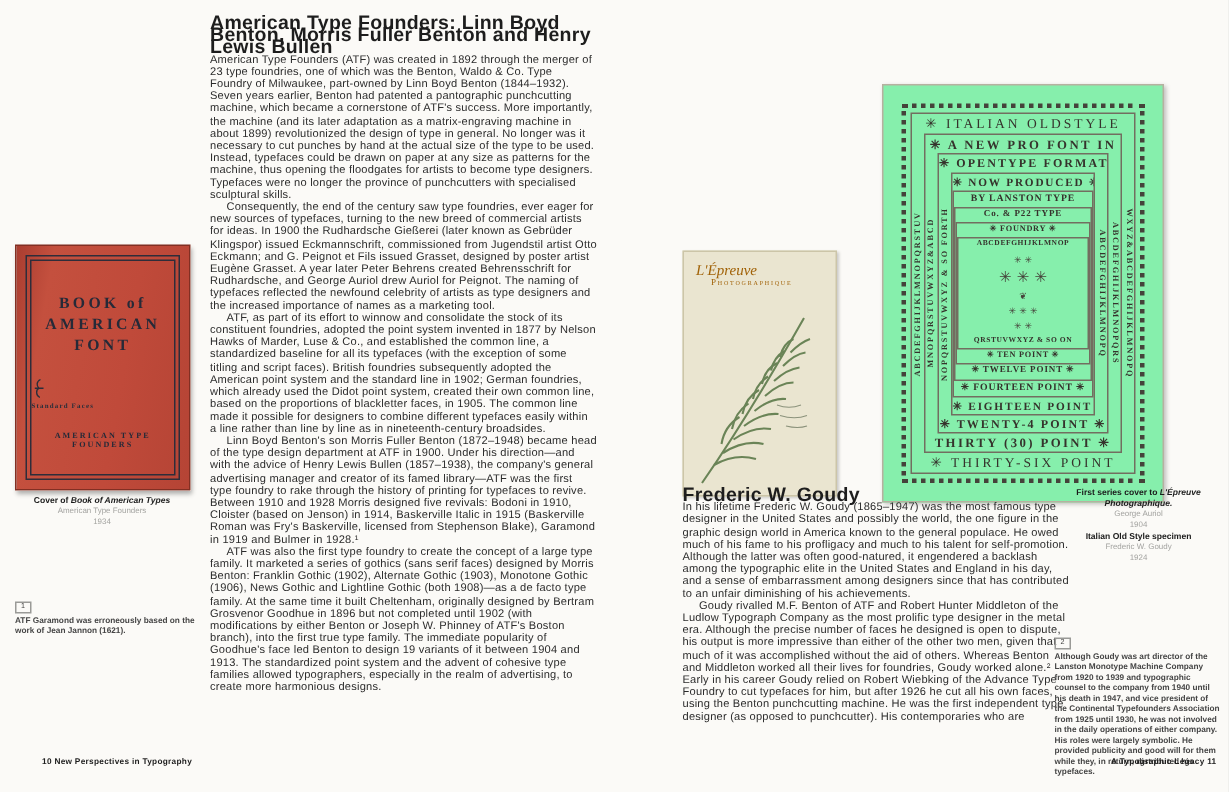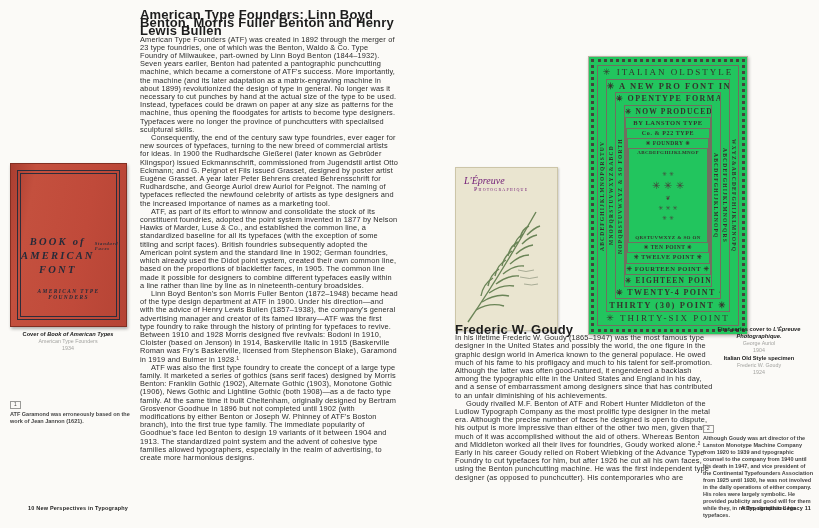--- a/index.html
+++ b/index.html
@@ -10,21 +10,21 @@
   .textcol h2{margin:0;font-size:13px;line-height:8.2px;font-weight:bold;letter-spacing:.2px;color:#1d1d1d;}
   .textcol p{margin:0;font-size:7.4px;line-height:8.2px;letter-spacing:.15px;text-indent:11px;color:#2b2b2b;}
   .textcol p.ni{text-indent:0;}
   .left-col{left:140px;top:11px;}
   .right-col{left:455px;top:326px;}
   
   .book-cover{position:absolute;left:10px;top:163px;width:115px;height:162px;
       background:linear-gradient(100deg,#a93d30 0%,#c4503e 18%,#c04a3a 60%,#b54435 100%);
       border:1px solid #822f23;box-shadow:1px 2px 3px rgba(0,0,0,.3);}
   .bc-frame{position:absolute;inset:6px;border:1px solid #2e2d3a;}
-  .bc-frame2{position:absolute;inset:9px;border:.5px solid #2e2d3a;display:flex;flex-direction:row;align-items:center;font-style:italic;}
+  .bc-frame2{position:absolute;inset:9px;border:.5px solid #2e2d3a;display:flex;flex-direction:column;}
   .bc-title{margin-top:22px;text-align:center;font-family:"Liberation Serif","DejaVu Serif",serif;
       color:#262a38;font-size:10.5px;line-height:14px;letter-spacing:2.2px;font-weight:bold;}
   .bc-device{margin-top:14px;}
   .bc-note{margin-top:2px;font-family:"Liberation Serif",serif;font-size:4.6px;letter-spacing:.8px;color:#2a2e3a;font-weight:bold;}
   .bc-foundry{position:absolute;bottom:16px;width:100%;text-align:center;font-family:"Liberation Serif",serif;
       font-size:5.4px;letter-spacing:1.4px;color:#262a38;font-weight:bold;}
   
   .caption{position:absolute;text-align:center;}
   .cap-title{font-size:5.7px;line-height:7px;font-weight:bold;color:#1b1b1b;}
   .cap-credit{font-size:5.3px;line-height:6.6px;color:#a3a3a0;}
@@ -39,27 +39,27 @@
   .fn-left{left:10px;top:392px;width:122px;}
   .fn-right{left:703px;top:416px;width:112px;}
   
   .footer{position:absolute;top:505px;font-size:5.5px;font-weight:bold;color:#1d1d1d;letter-spacing:.2px;}
   .footer-left{left:28px;}
   .footer-right{right:8px;text-align:right;}
   
   .epreuve{position:absolute;left:455px;top:167px;width:101px;height:162px;background:#eae5d0;
       border:1px solid #ccc5a8;box-shadow:1px 1px 2px rgba(0,0,0,.2);overflow:hidden;}
   .ep-title{margin:8px 6px 0 8px;font-family:"Liberation Serif","DejaVu Serif",serif;
-      font-style:italic;color:#701a75;}
+      font-style:italic;color:#a16207;}
   .ep-t1{font-size:10px;line-height:10px;}
   .ep-t2{font-size:6px;letter-spacing:1.2px;margin-left:10px;font-style:normal;font-variant:small-caps;}
   .ep-art{position:absolute;left:0;top:30px;}
   
-  .specimen{position:absolute;left:588px;top:56px;width:160px;height:279px;background:#22c55e;
-      border:1px solid #b6b1a0;box-shadow:1px 1px 3px rgba(0,0,0,.25);box-sizing:border-box;padding:2px;}
+  .specimen{position:absolute;left:588px;top:56px;width:188px;height:279px;background:#86efac;
+      border:1px solid #b6b1a0;box-shadow:1px 1px 3px rgba(0,0,0,.25);box-sizing:border-box;padding:12px;}
   .spec-orn{height:100%;box-sizing:border-box;border:3px dotted #45423a;padding:3px;display:flex;}
   .spec-band{display:flex;flex-direction:column;flex:1;min-width:0;min-height:0;border:1px solid #726e60;}
   .spec-mid,.spec-band-inner{flex:1;display:flex;min-height:0;min-width:0;font-weight:bold;}
   .spec-top,.spec-bottom{font-family:"Liberation Serif","DejaVu Serif",serif;color:#35332c;
       text-align:center;white-space:nowrap;overflow:hidden;}
   .spec-side{font-family:"Liberation Serif",serif;color:#35332c;writing-mode:vertical-rl;overflow:hidden;
       font-size:5.5px;letter-spacing:1.2px;width:8px;line-height:8px;text-align:center;}
   .sl{transform:rotate(180deg);}
   .b0>.spec-top,.b0>.spec-bottom{font-size:9px;line-height:13px;letter-spacing:2px;}
   .b1>.spec-top,.b1>.spec-bottom{font-size:8.5px;line-height:12px;letter-spacing:1.6px;}

